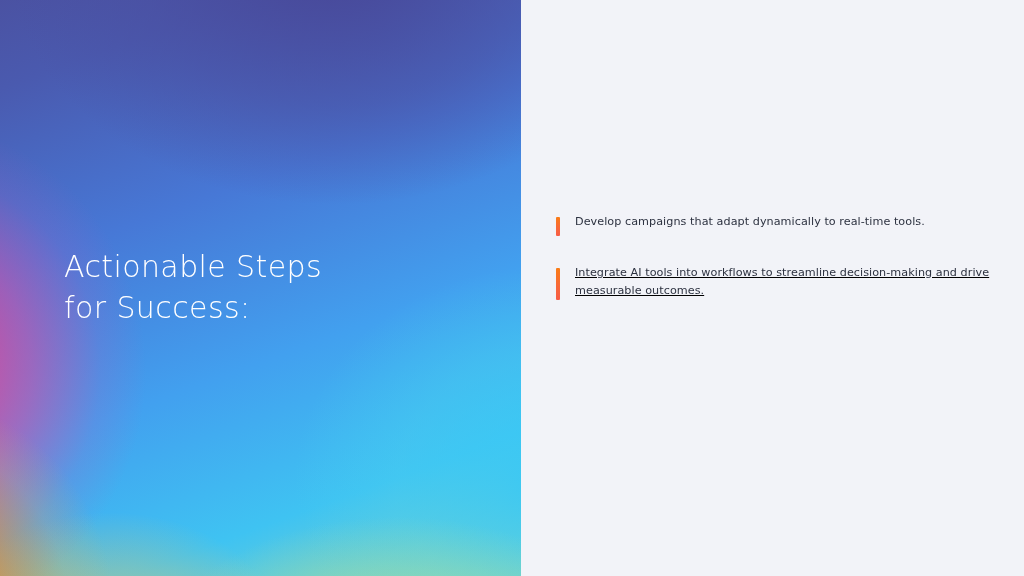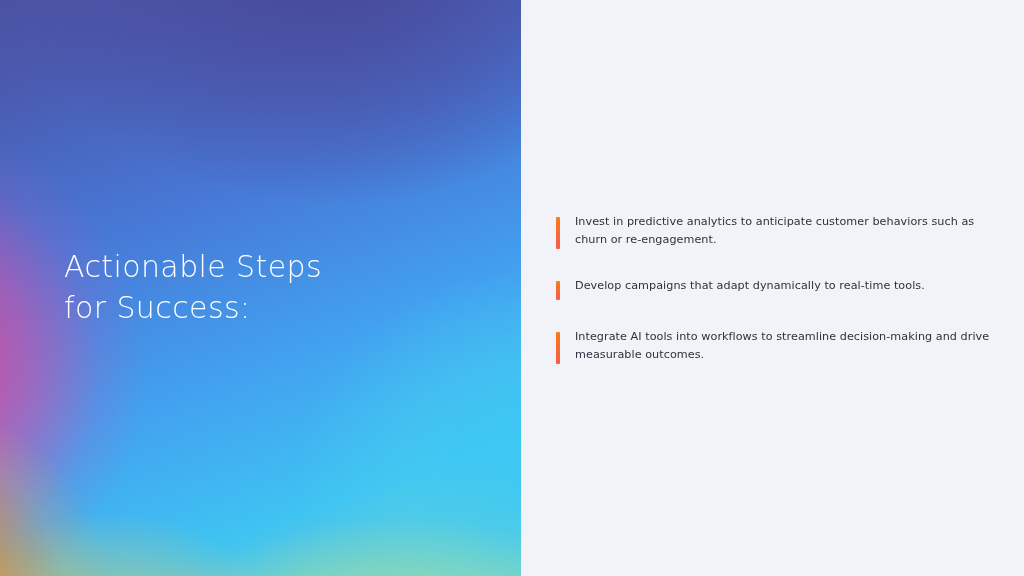--- a/index.html
+++ b/index.html
@@ -118,20 +118,21 @@
   }
 
   .bullet {
     position: relative;
     display: flex;
     align-items: flex-start;
     margin-bottom: 28px;
   }
   .bullet:last-child {
     margin-bottom: 0;
+    text-decoration: underline;
   }
 
   .bullet-bar {
     flex: 0 0 auto;
     width: 4px;
     border-radius: 1px;
     margin-top: 4px;
     background: linear-gradient(180deg, #f97c16 0%, #f8673a 60%, #f75c46 100%);
   }
   .bullet.two-line .bullet-bar { height: 32px; }
@@ -161,24 +162,20 @@
     <div class="mesh m-magenta"></div>
     <div class="mesh m-orange"></div>
 
     <div class="panel-title">Actionable Steps
 for Success:</div>
   </div>
 
   <div class="content">
     <div class="bullet-list">
 
-      <div class="bullet two-line">
-        <div class="bullet-bar"></div>
-        <div class="bullet-text">Invest in predictive analytics to anticipate customer behaviors such as churn or re-engagement.</div>
-      </div>
 
       <div class="bullet one-line">
         <div class="bullet-bar"></div>
         <div class="bullet-text">Develop campaigns that adapt dynamically to real-time tools.</div>
       </div>
 
       <div class="bullet two-line">
         <div class="bullet-bar"></div>
         <div class="bullet-text">Integrate AI tools into workflows to streamline decision-making and drive measurable outcomes.</div>
       </div>

